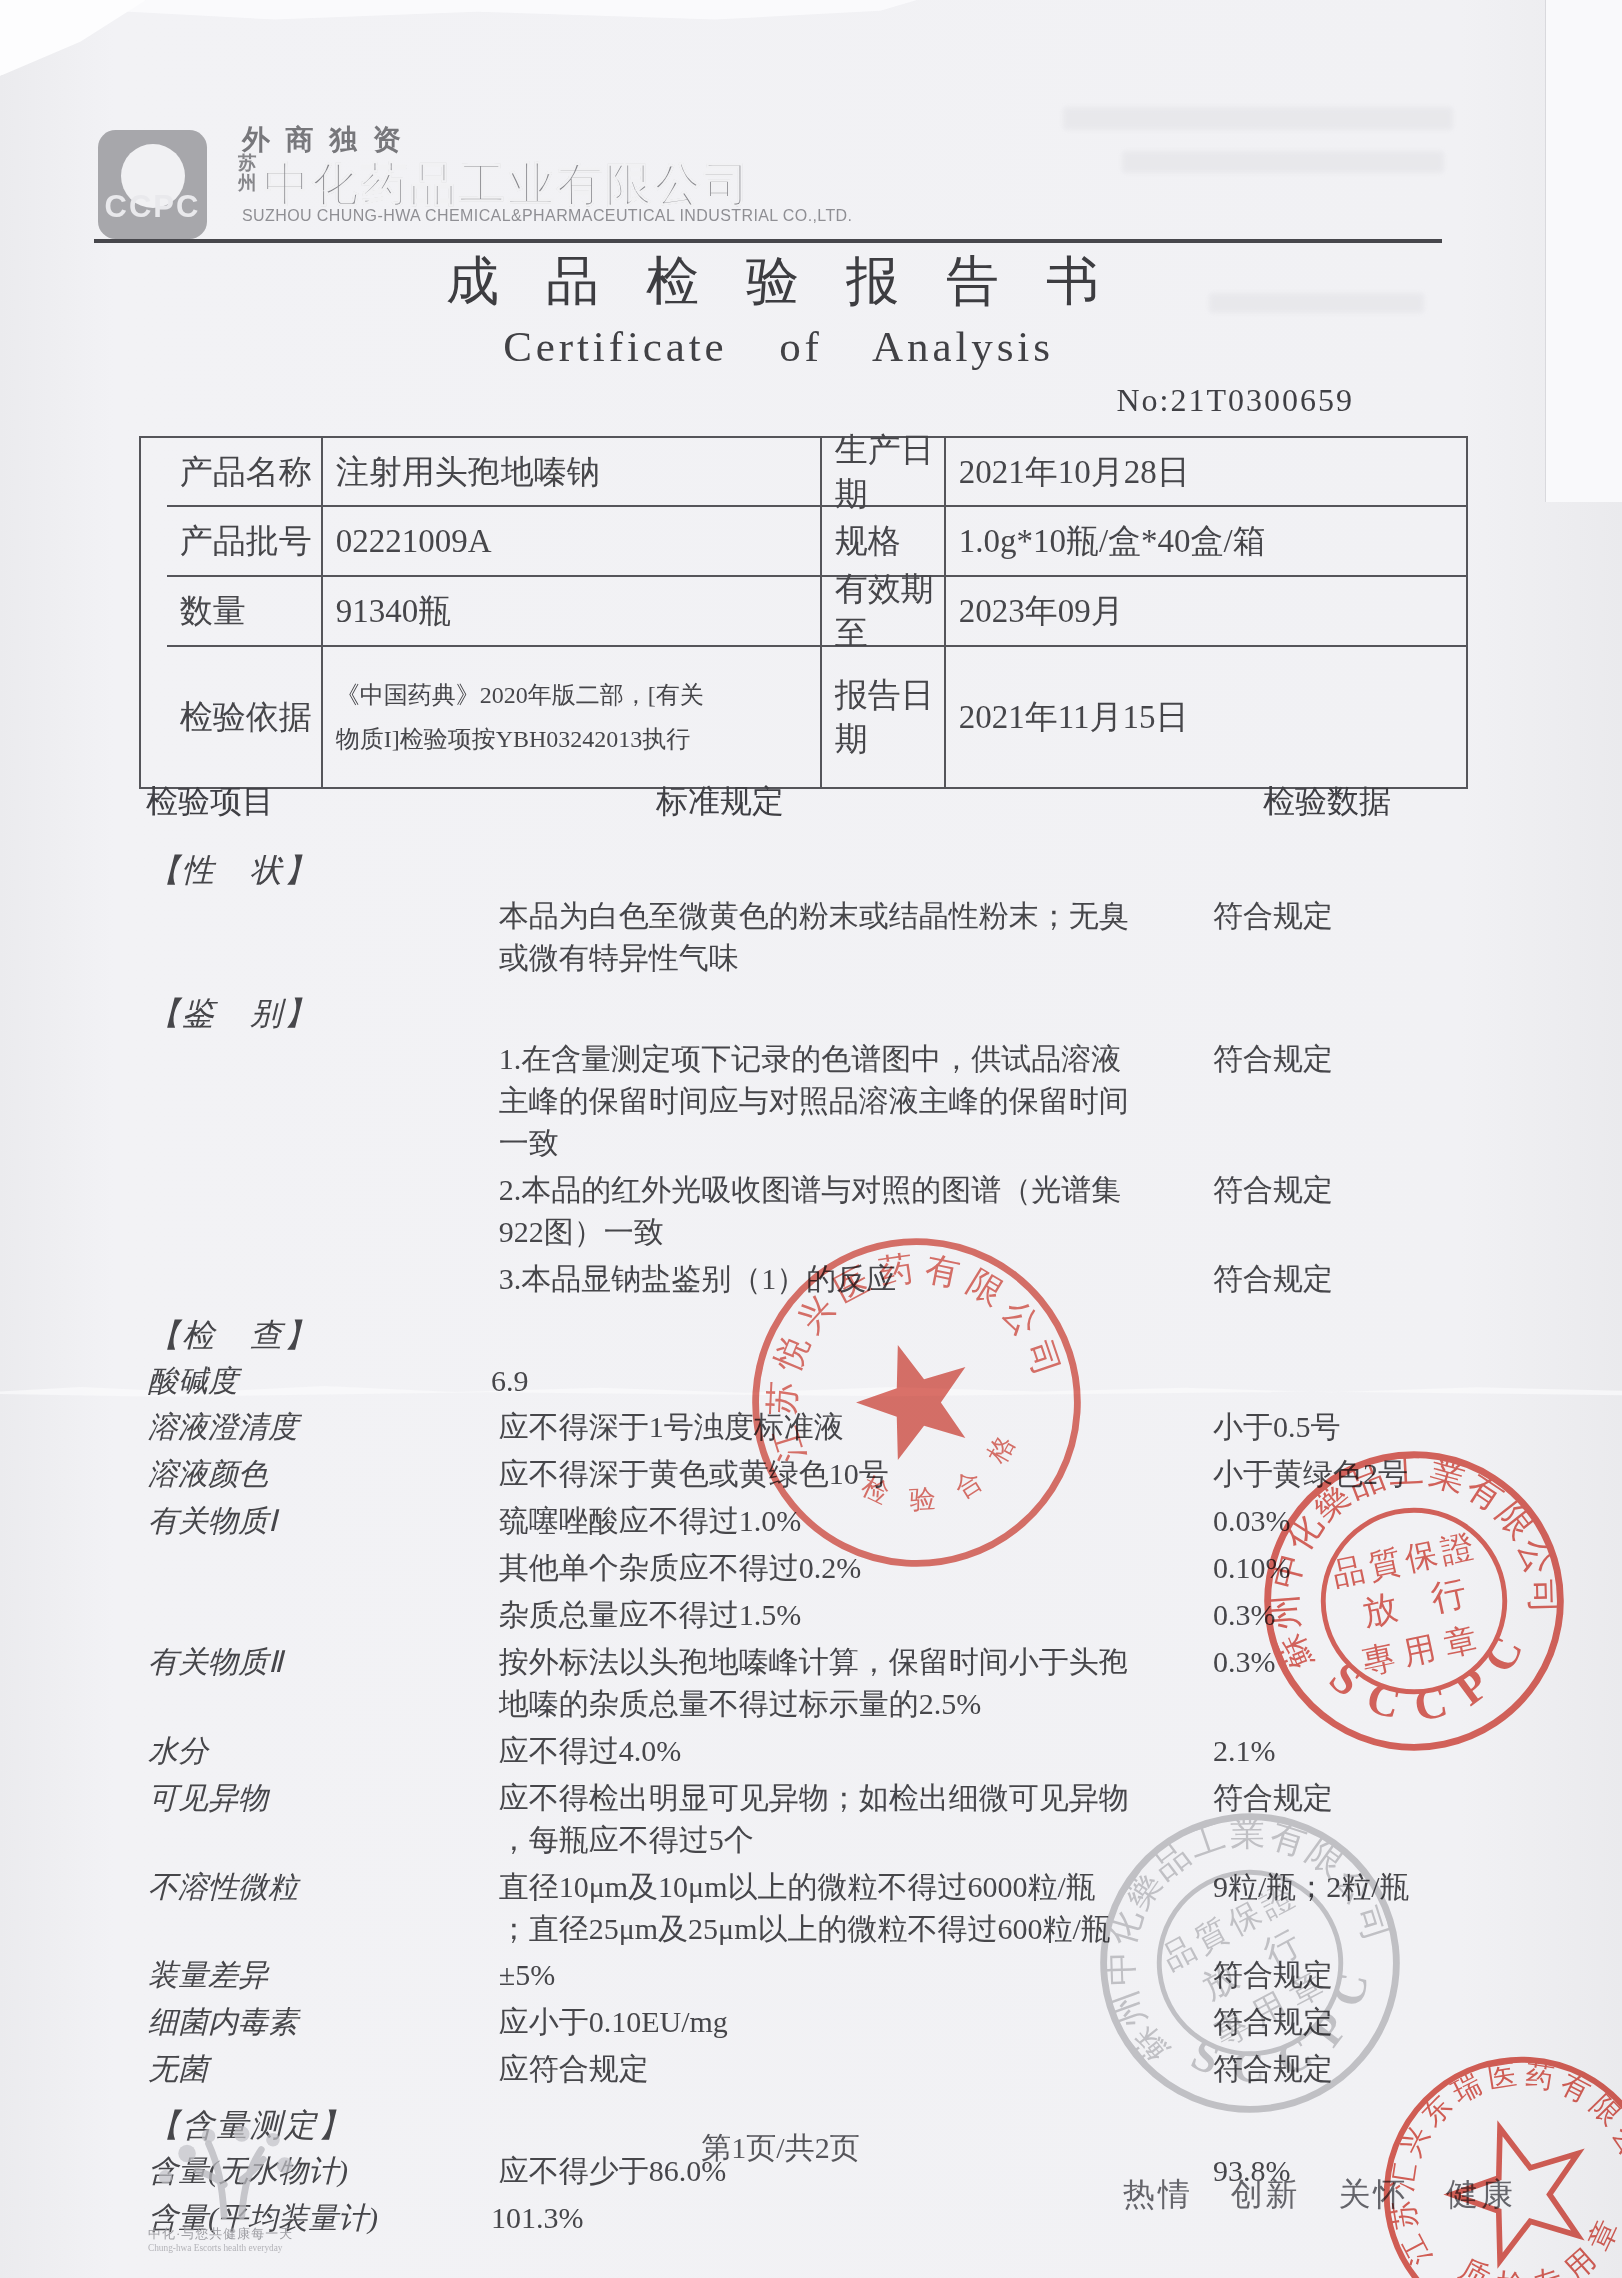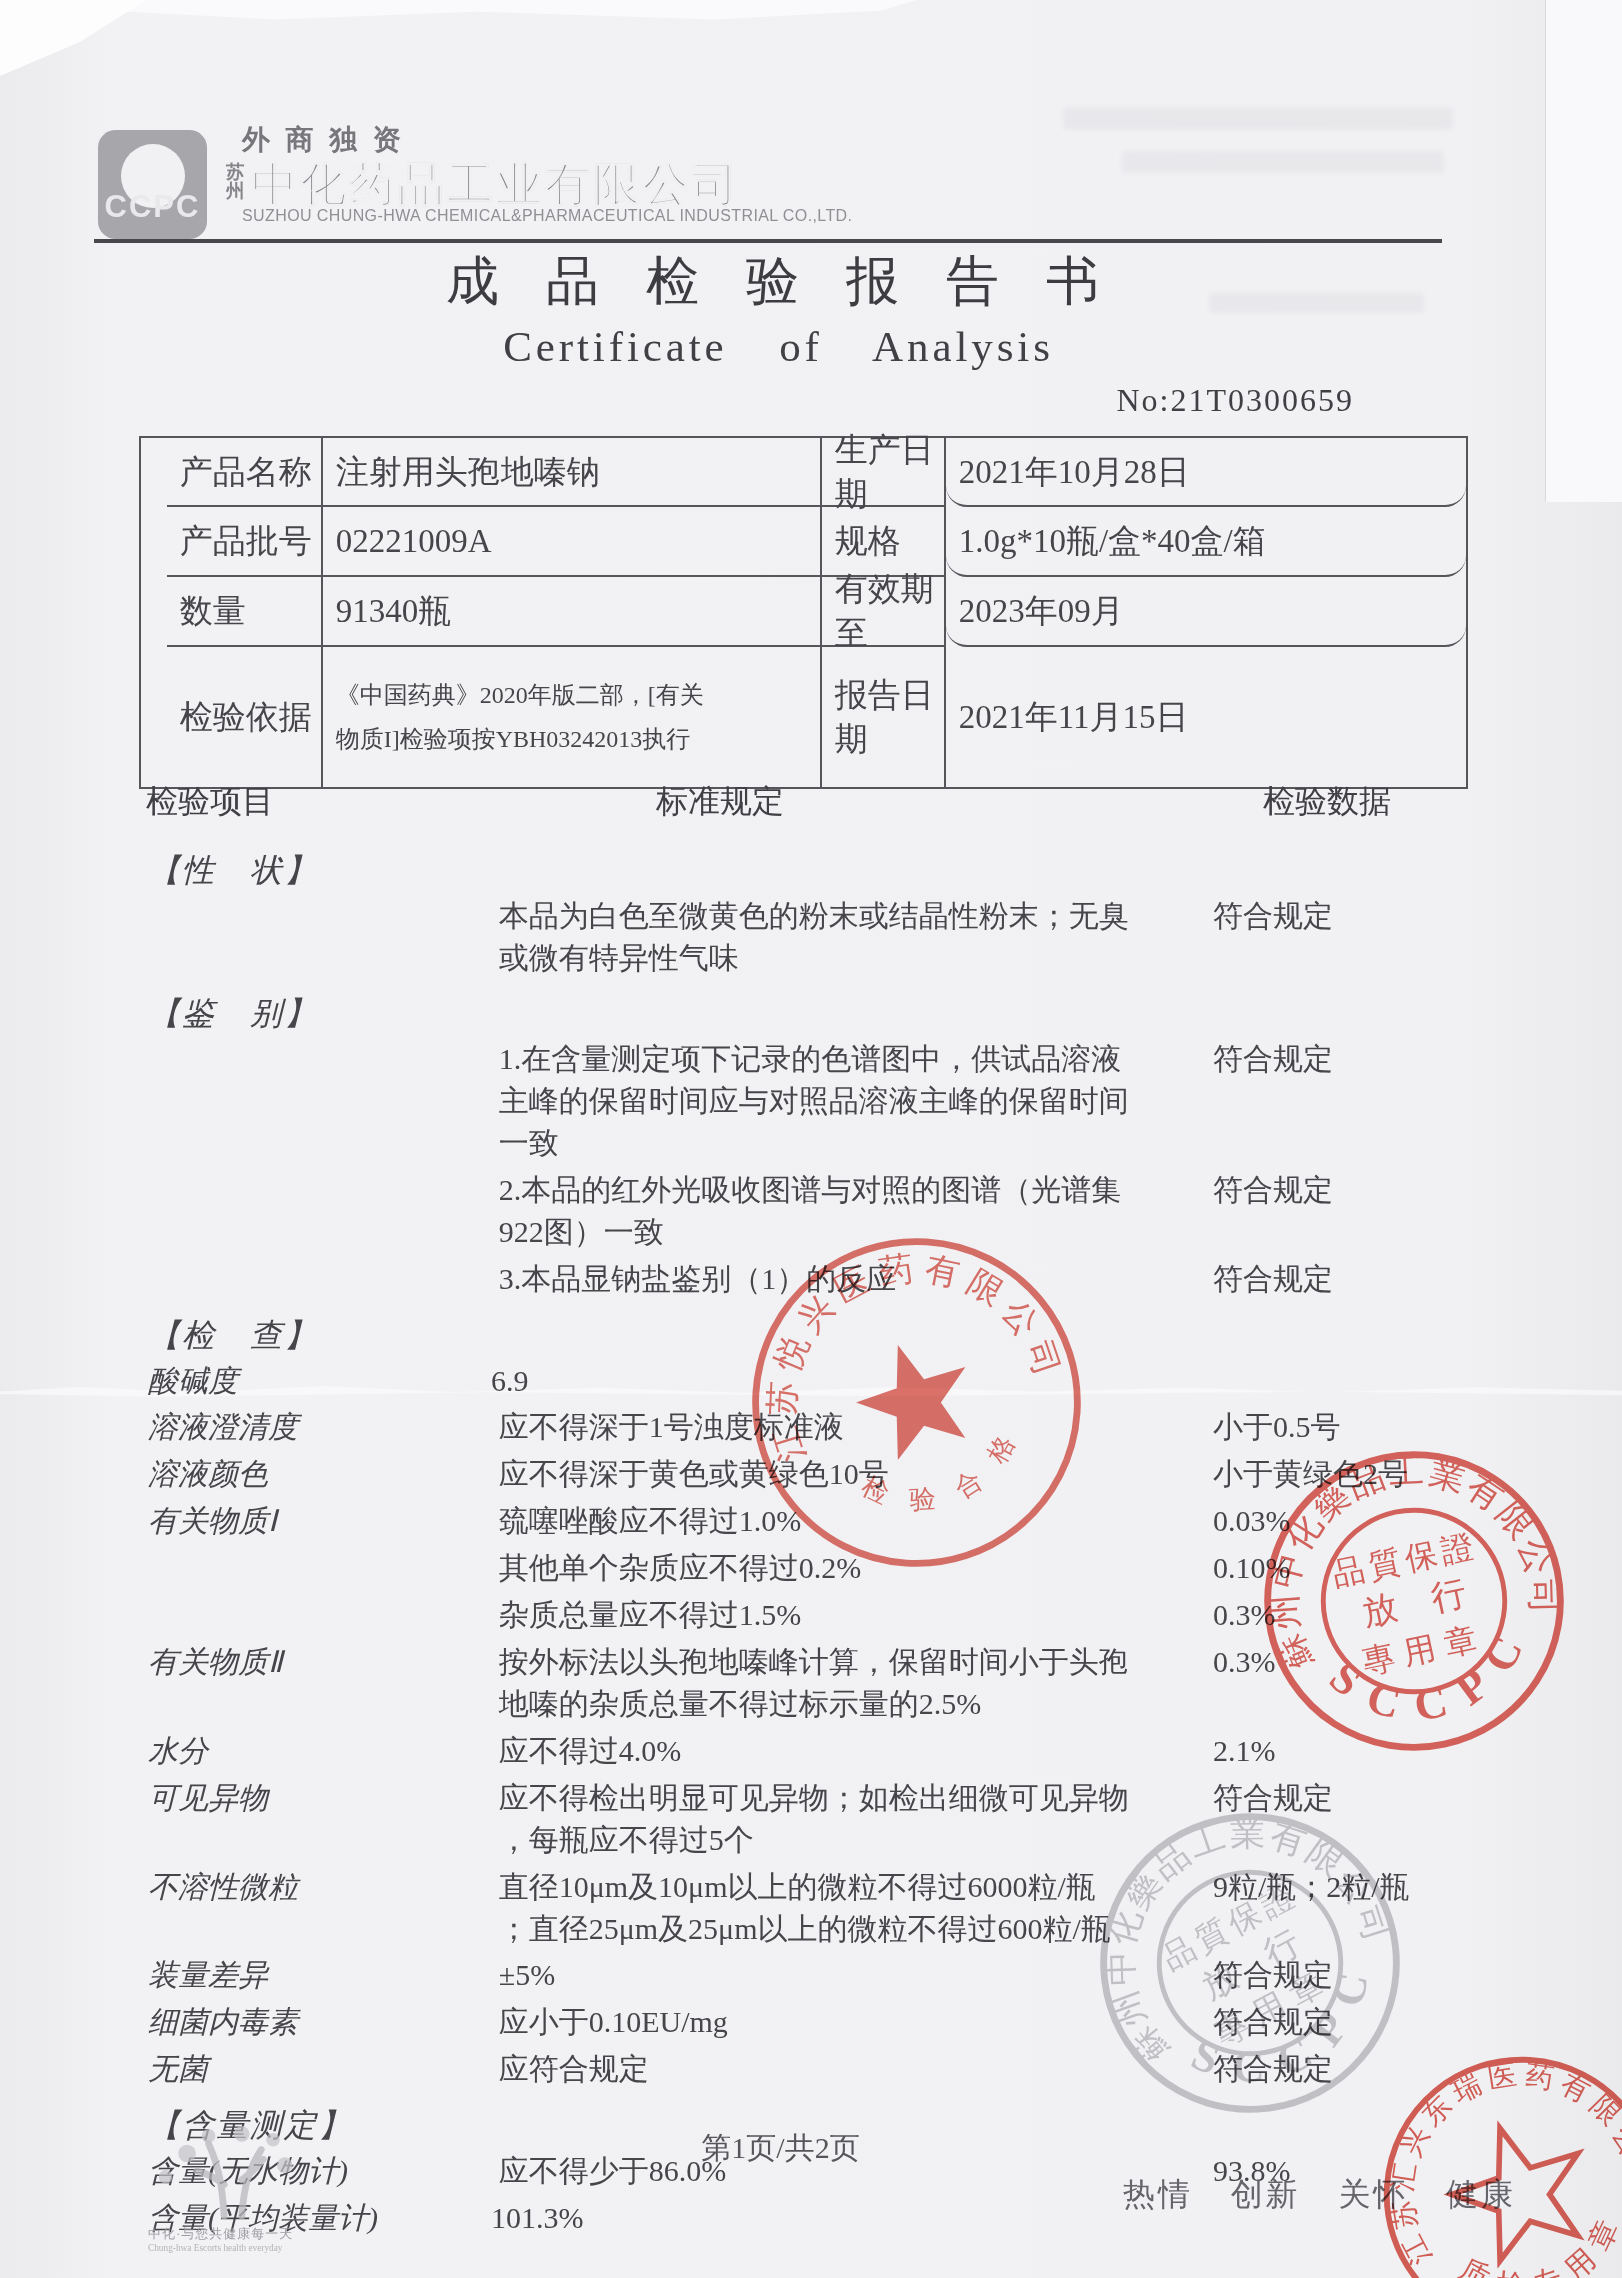--- a/index.html
+++ b/index.html
@@ -22,38 +22,38 @@
   .tear{position:absolute;left:0;top:1383px;width:100%;height:15.6px;background:#fafafb;opacity:.75;
     clip-path:polygon(0 55%,5% 25%,12% 60%,20% 20%,28% 58%,37% 30%,46% 62%,55% 25%,64% 55%,73% 30%,82% 60%,91% 28%,100% 50%,100% 78%,80% 55%,55% 85%,30% 60%,10% 88%,0 70%);
     box-shadow:0 2.9px 2.9px rgba(120,120,130,.18);}
   .bleed{position:absolute;background:#c9c9cf;opacity:.22;filter:blur(2.9px);border-radius:3.9px;}
   
   .badge{position:absolute;left:98px;top:130px;width:109px;height:109px;background:#a7a7ab;border-radius:17.6px;}
   .badge .hole{position:absolute;left:50%;top:13.7px;transform:translateX(-50%);width:64px;height:64px;background:#f1f1f3;border-radius:50%;}
   .badge .cc{position:absolute;left:0;right:0;bottom:13.7px;text-align:center;font-family:"Liberation Sans",sans-serif;
     font-weight:bold;font-size:31px;color:#e9e9ec;letter-spacing:2px;}
   .ownership{position:absolute;left:242px;top:121px;font-size:28px;letter-spacing:15.6px;color:#77777b;font-weight:bold;}
-  .company-row{position:absolute;left:226px;top:154px;display:flex;align-items:center;}
+  .company-row{position:absolute;left:238px;top:154px;display:flex;align-items:flex-start;}
   .company-prefix{display:flex;flex-direction:column;font-size:18.5px;line-height:19.5px;color:#86868a;font-weight:bold;margin-right:3.9px;margin-bottom:5.9px;width:21.5px;word-break:break-all;}
   .company-cn{font-size:46px;font-weight:bold;color:#85858a;letter-spacing:2.9px;-webkit-text-stroke:1px #f1f1f3;}
   .company-en{position:absolute;left:242px;top:207px;font-family:"Liberation Sans",sans-serif;font-size:16px;color:#8f8f94;letter-spacing:0.4px;}
   .header-rule{position:absolute;left:94px;top:239px;width:1348px;height:3.9px;background:#47474c;}
   
   .title-cn{position:absolute;left:0;right:0;top:246px;text-align:center;transform:translateX(-39px);
     font-size:53px;color:#3d3d41;letter-spacing:47px;text-indent:47px;font-weight:500;}
   .title-en{position:absolute;left:0;right:0;top:322px;text-align:center;transform:translateX(-33px);
     font-size:43px;color:#414145;word-spacing:37px;letter-spacing:3.9px;}
   .report-no{position:absolute;right:269px;top:382px;font-size:32px;color:#3f3f44;letter-spacing:2px;}
   
   .info-table{position:absolute;left:139px;top:436px;display:grid;
     grid-template-columns:156px 499px 124px 520px;grid-template-rows:69px 70px 70px 140px;
     border:2.4px solid var(--table-border);padding-left:26px;}
   .cell{border-right:2px solid var(--table-border);border-bottom:2px solid var(--table-border);
     display:flex;align-items:center;padding:0 7.8px 0 12.7px;font-size:33px;white-space:pre-line;line-height:44px;}
-  .cell.last-col{border-right:none;border-radius:21px;} .cell.last-row{border-bottom:none;}
+  .cell.last-col{border-right:none;} .cell.last-row{border-bottom:none;}
   .cell.small{font-size:24px;}
   
   .results-head{position:absolute;left:146px;top:780px;width:1297px;display:grid;grid-template-columns:341px 722px 234px;font-size:32px;color:#3f3f44;}
   .results-head .h2{padding-left:169px;} .results-head .h3{padding-left:54px;}
   .results{position:absolute;left:146px;top:835px;width:1297px;font-size:30px;line-height:42px;}
   .r-row{display:grid;grid-template-columns:341px 722px 234px;align-items:start;margin-bottom:4.9px;}
   .r-heading{margin-top:13.7px;margin-bottom:3.9px;font-size:32px;letter-spacing:2px;}
   .c-item{padding-left:2px;font-style:italic;} .c-std{white-space:pre-line;padding-left:11.7px;} .c-data{padding-left:3.9px;}
   
   .page-indicator{position:absolute;left:0;right:0;top:2128px;text-align:center;transform:translateX(-31px);font-size:30px;color:#55555a;}

